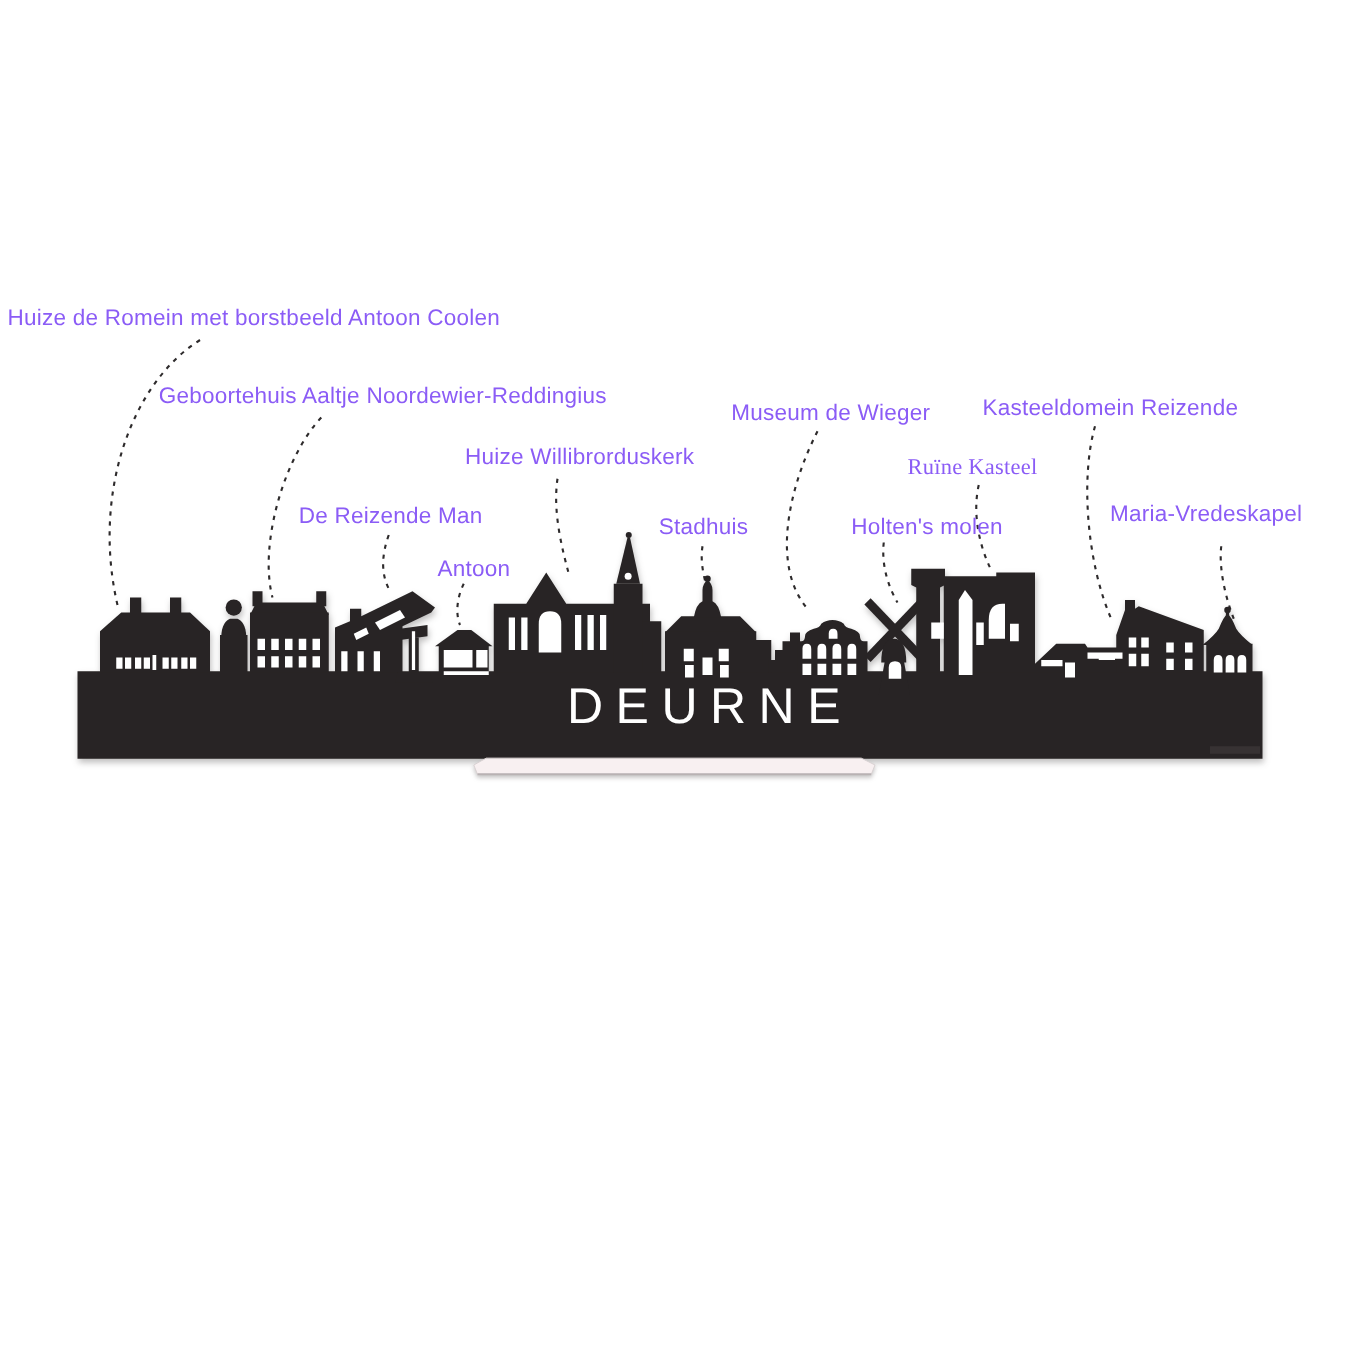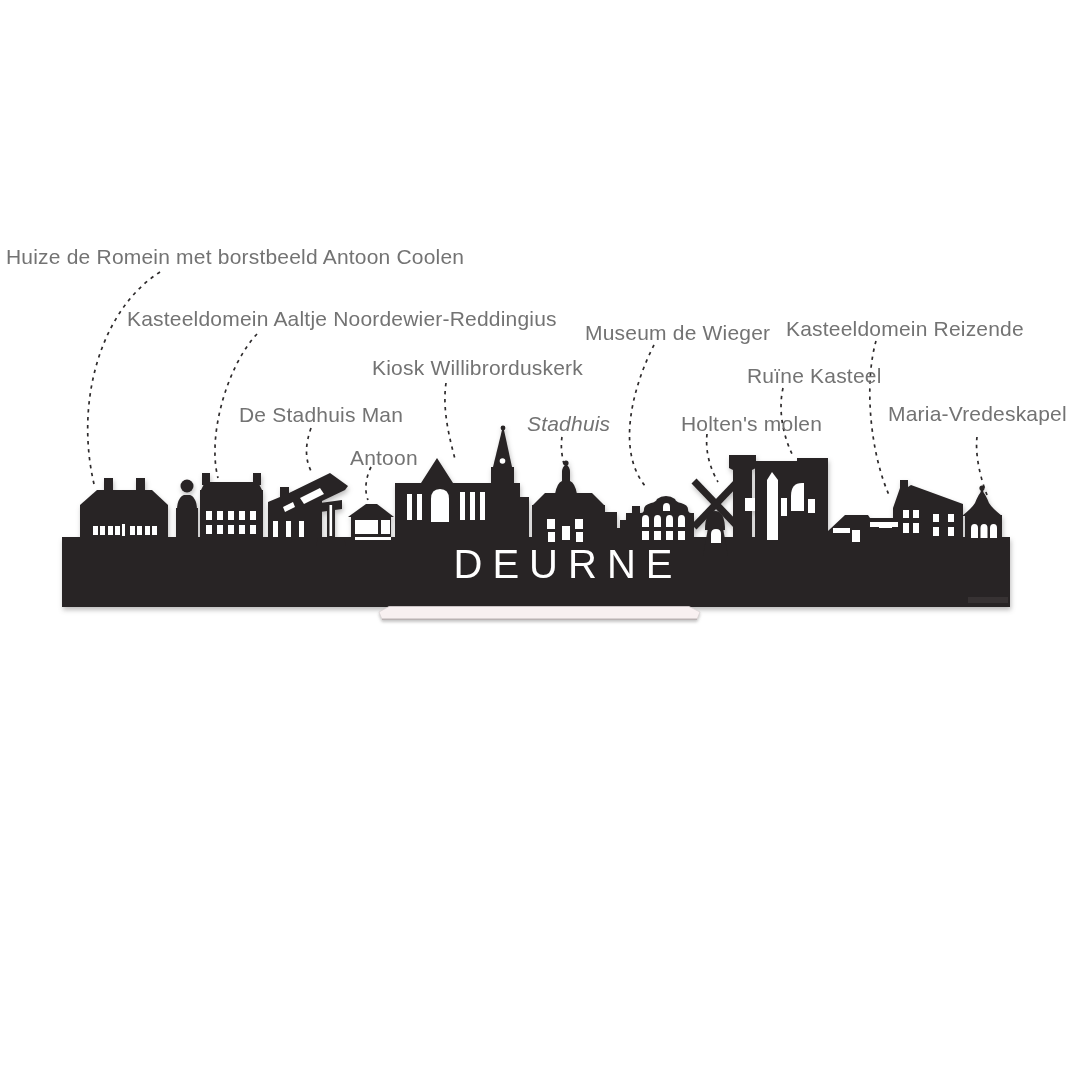--- a/index.html
+++ b/index.html
@@ -5,22 +5,22 @@
   html,body{margin:0;padding:0;}
   body{
     width:1080px;height:1080px;background:#ffffff;
     font-family:"Liberation Sans","DejaVu Sans",sans-serif;
     position:relative;overflow:hidden;
   }
   .stage{position:absolute;inset:0;}
   .stage svg{position:absolute;left:0;top:0;}
   .lm-label{
     position:absolute;
-    font-size:21px;
-    color:#737373;
+    font-size:18px;
+    color:#8b5cf6;
     letter-spacing:0.2px;
     white-space:nowrap;
     line-height:1.1;
   }
   .silhouette{filter:drop-shadow(1px 3px 2.5px rgba(40,35,36,0.30));}
   .stand-shadow{filter:drop-shadow(0 2px 1.5px rgba(90,85,86,0.35));}
   .city-name{
     font-family:"Liberation Sans",sans-serif;
     font-weight:100;
     letter-spacing:10px;
@@ -198,23 +198,23 @@
       <rect x="968" y="597" width="40" height="6" fill="#3b3637" opacity="0.8"></rect>
     </g>
 
     <g class="stand-shadow">
       <polygon points="389,606.5 689,606.5 700,612 697,619.5 382,619.5 379,612" fill="#f8f0f1" stroke="#d9d2d3" stroke-width="0.8"></polygon>
       <path d="M382,619.3 L697,619.3" stroke="#b9b2b3" stroke-width="1.6" fill="none"></path>
     </g>
   </svg>
 
   <div class="lm-label" style="left:6px;top:245px;">Huize de Romein met borstbeeld Antoon Coolen</div>
-  <div class="lm-label" style="left:127px;top:307px;">Kasteeldomein Aaltje Noordewier-Reddingius</div>
-  <div class="lm-label" style="left:372px;top:356px;">Kiosk Willibrorduskerk</div>
-  <div class="lm-label" style="left:239px;top:403px;">De Stadhuis Man</div>
+  <div class="lm-label" style="left:127px;top:307px;">Geboortehuis Aaltje Noordewier-Reddingius</div>
+  <div class="lm-label" style="left:372px;top:356px;">Huize Willibrorduskerk</div>
+  <div class="lm-label" style="left:239px;top:403px;">De Reizende Man</div>
   <div class="lm-label" style="left:350px;top:446px;">Antoon</div>
-  <div class="lm-label" style="left:527px;top:412px;font-style:italic;">Stadhuis</div>
+  <div class="lm-label" style="left:527px;top:412px;">Stadhuis</div>
   <div class="lm-label" style="left:585px;top:321px;text-align:right;">Museum de Wieger</div>
   <div class="lm-label" style="left:681px;top:412px;">Holten's molen</div>
-  <div class="lm-label" style="left:747px;top:364px;">Ruïne Kasteel</div>
+  <div class="lm-label" style="left:726px;top:364px;font-family:Liberation Serif, serif;">Ruïne Kasteel</div>
   <div class="lm-label" style="left:786px;top:317px;">Kasteeldomein Reizende</div>
   <div class="lm-label" style="left:888px;top:402px;">Maria-Vredeskapel</div>
 </div>
 
 </body></html>

